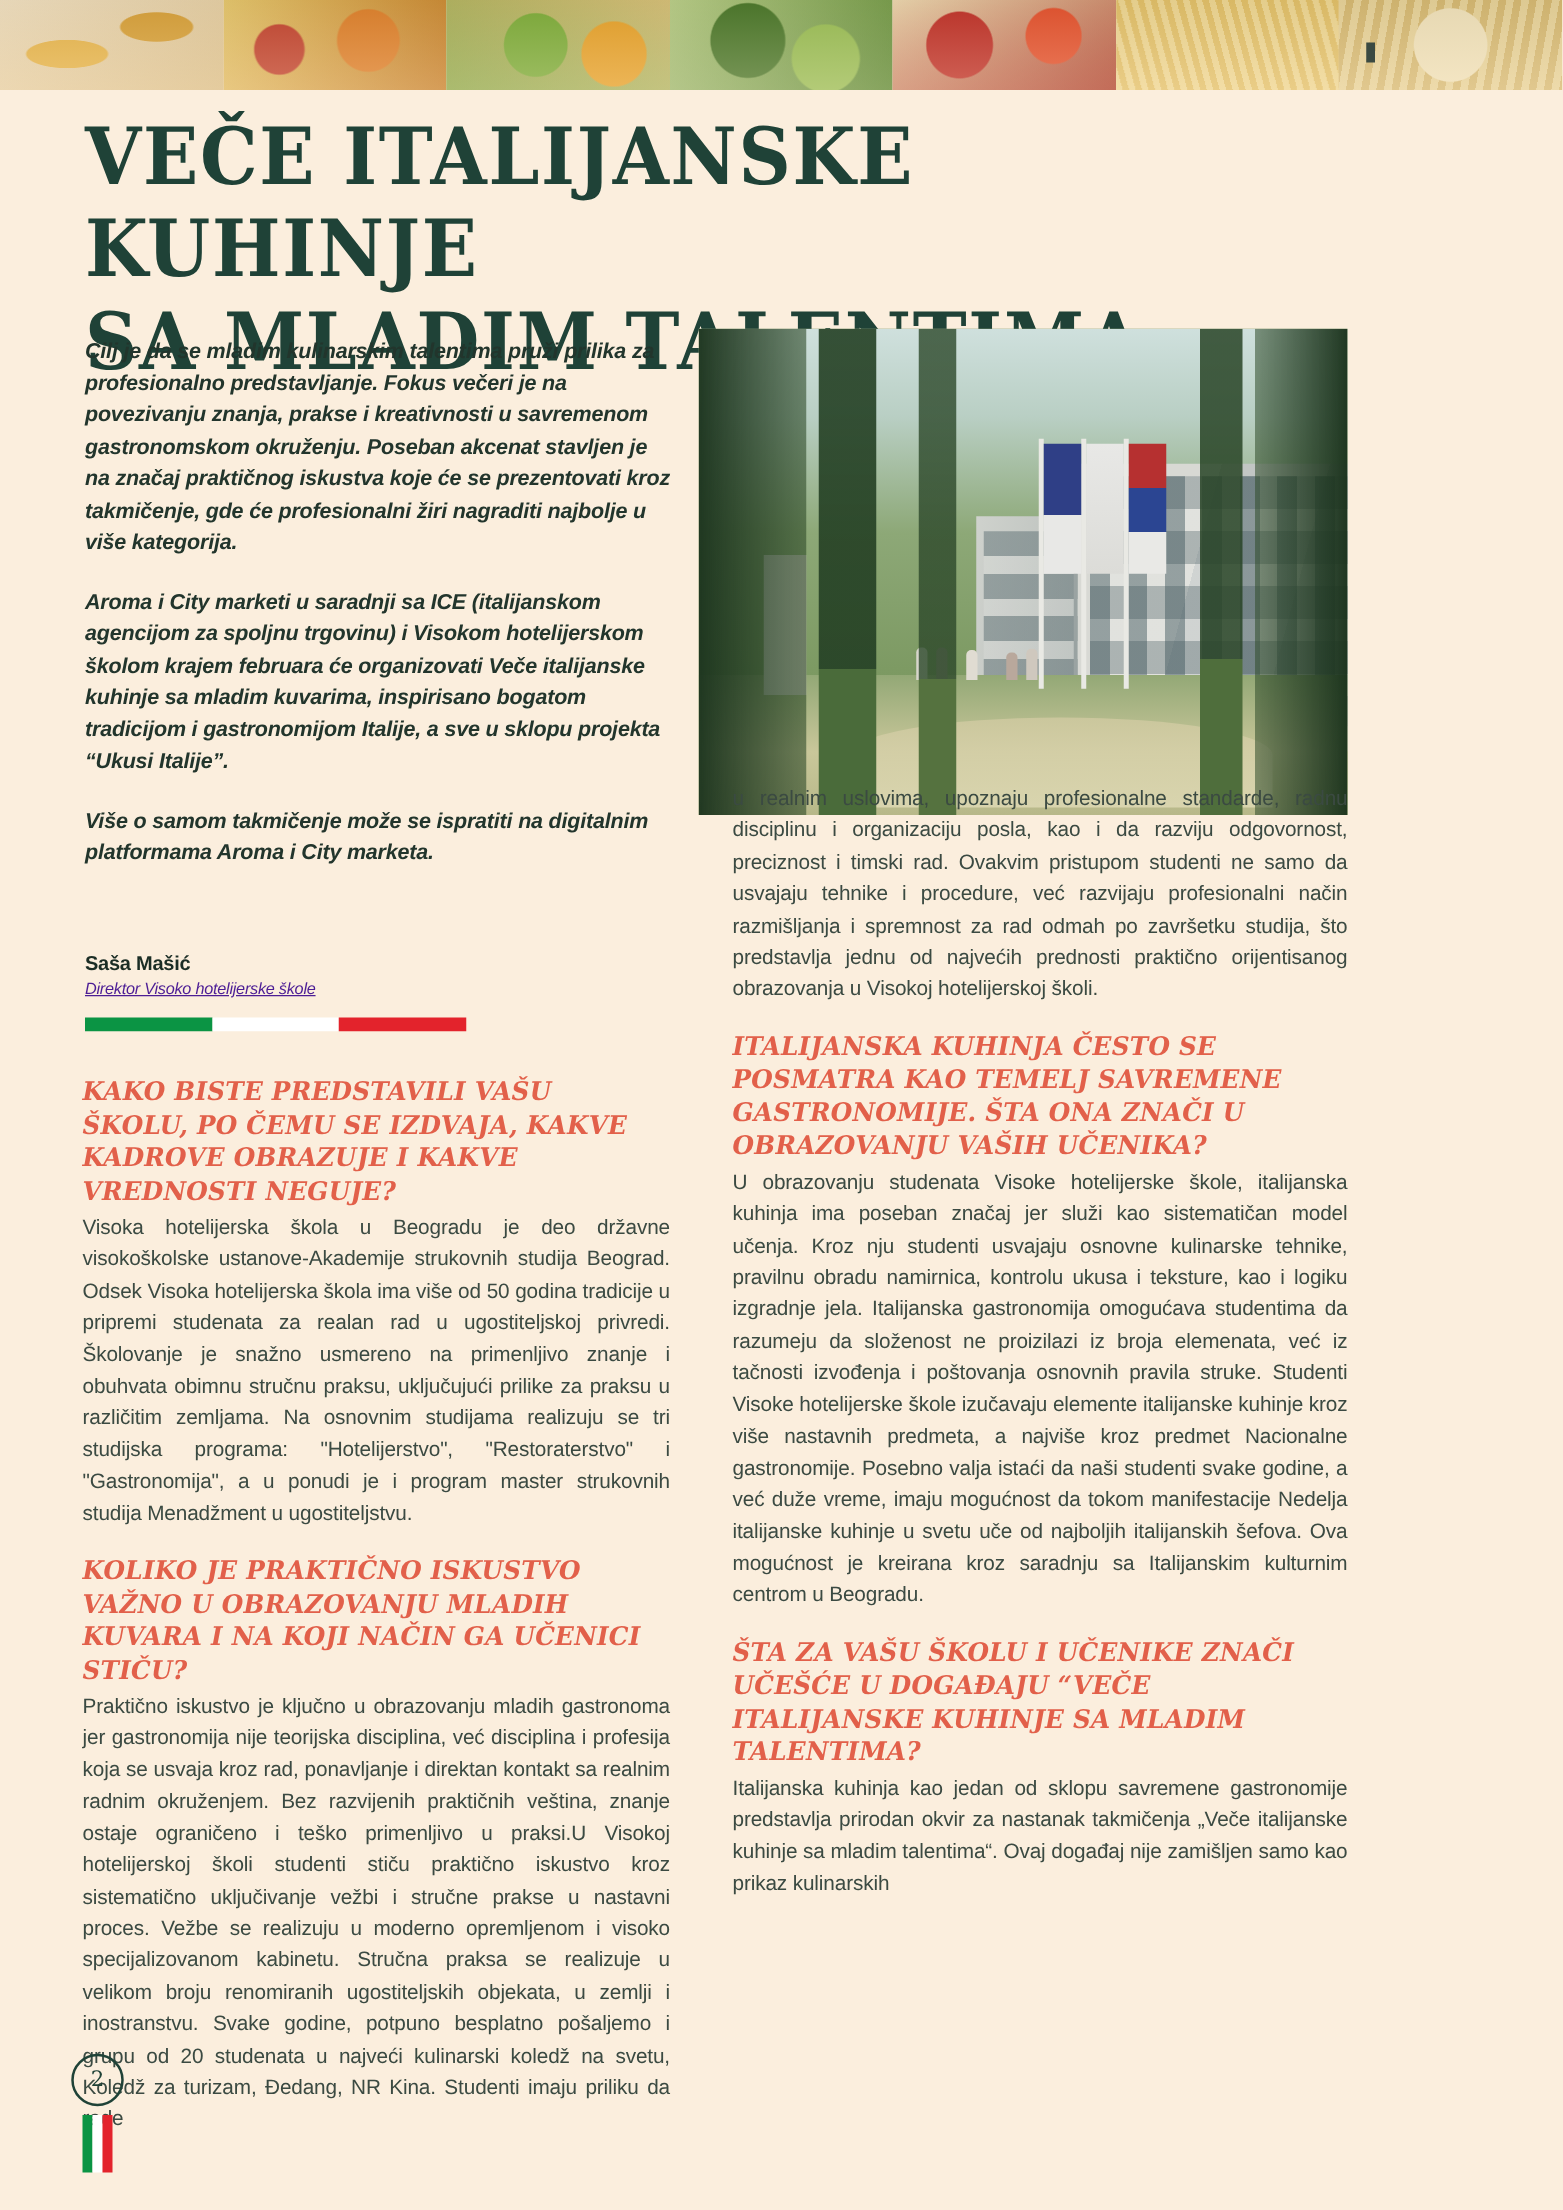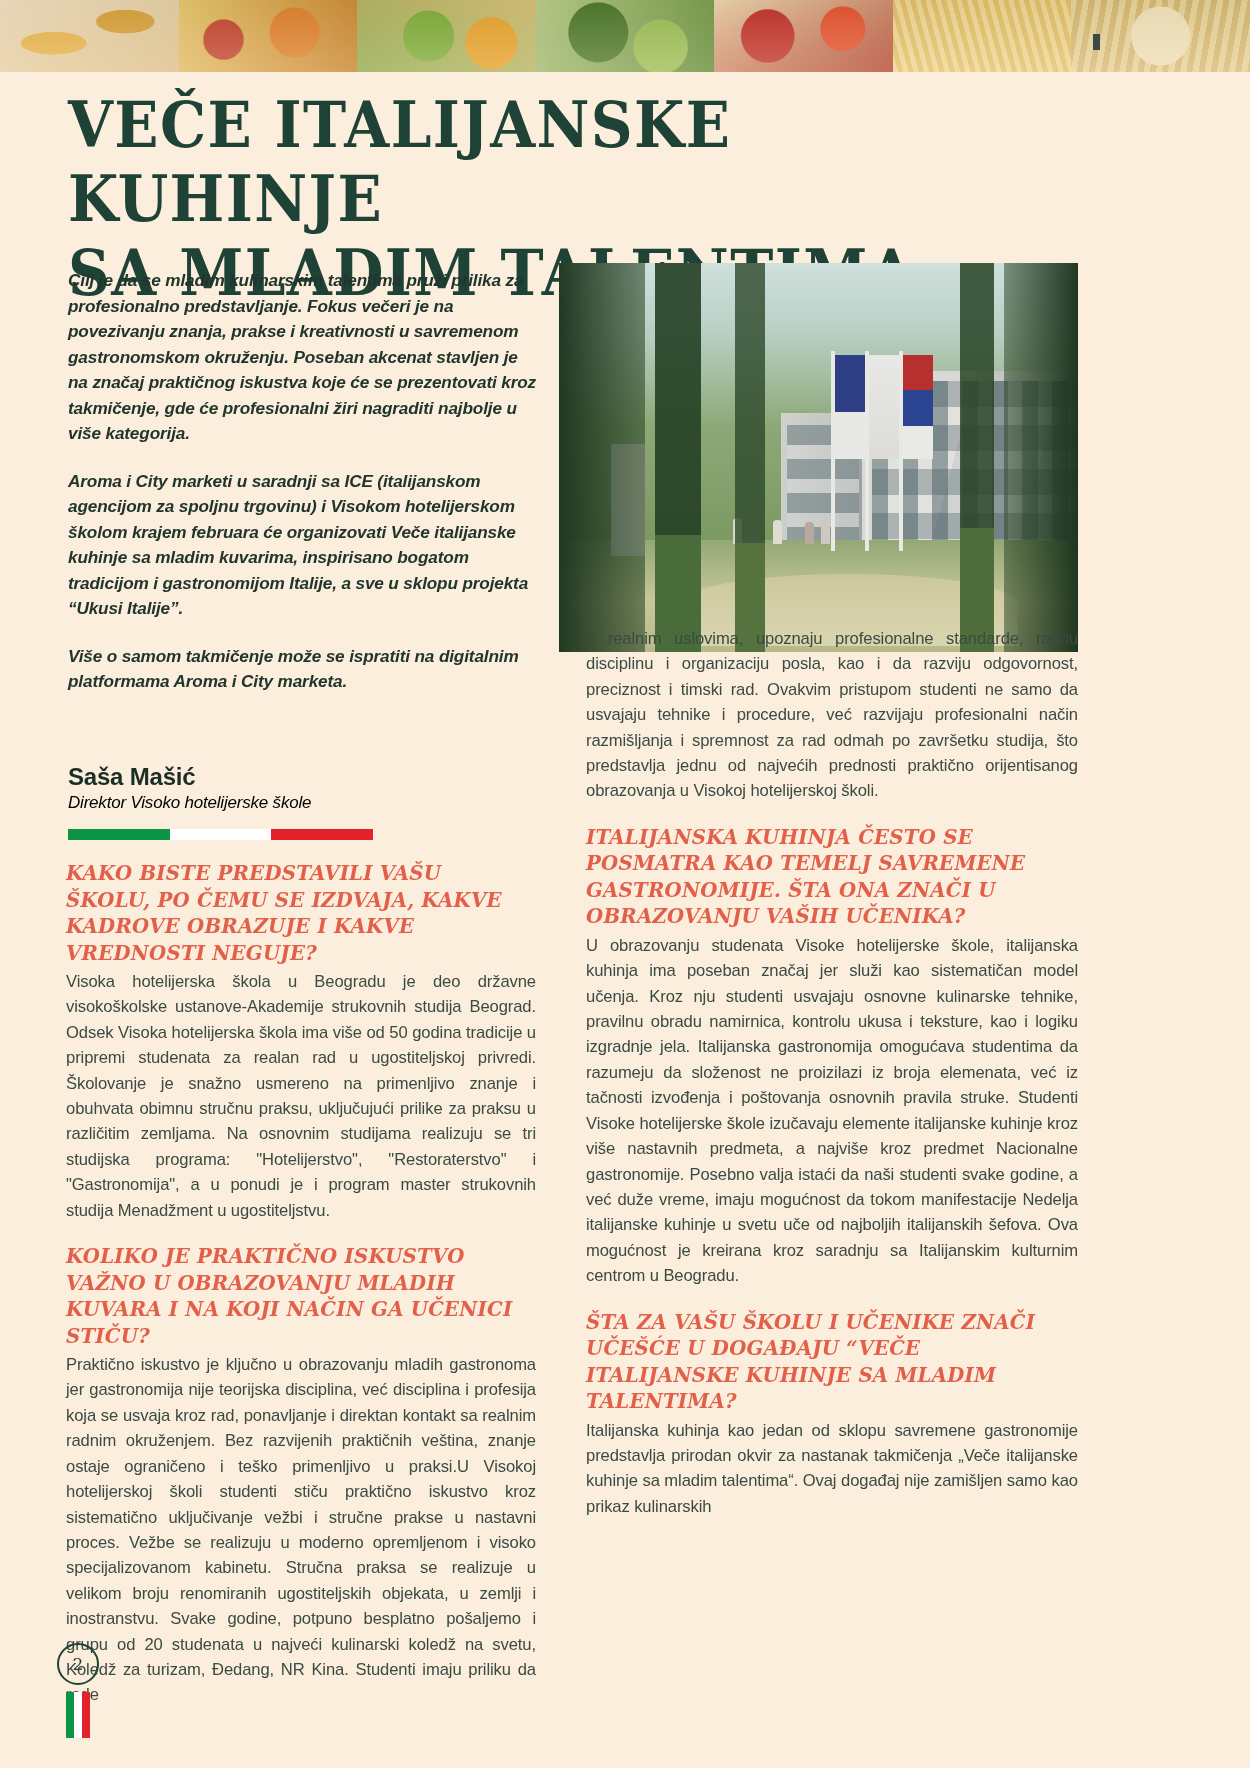--- a/index.html
+++ b/index.html
@@ -165,25 +165,26 @@
     background: linear-gradient(to right,#e3e1da,#c9c6bd);
   }
 
   
   .author {
     position: absolute;
     left: 68px; top: 763px;
     width: 470px;
   }
   .author-name {
-    color: #1b2d25; font-size: 24px; font-weight: 700; letter-spacing: -0.2px;
+    color: #1b2d25; font-size: 16px; font-weight: 700; letter-spacing: -0.2px;
   }
   .author-role {
-    color: #000000; font-size: 17px; font-style: italic; margin-top: 2px;
+    color: #4c1d95; font-size: 13px; font-style: italic; margin-top: 2px;
     letter-spacing: -0.2px;
+    text-decoration: underline;
   }
   .flagbar {
     margin-top: 16px;
     width: 305px; height: 11px;
     display: flex;
   }
   .flagbar span { flex: 1 1 0; height: 100%; }
   .fb-g { background: #0b9444; }
   .fb-w { background: #ffffff; }
   .fb-r { background: #e3232c; }

